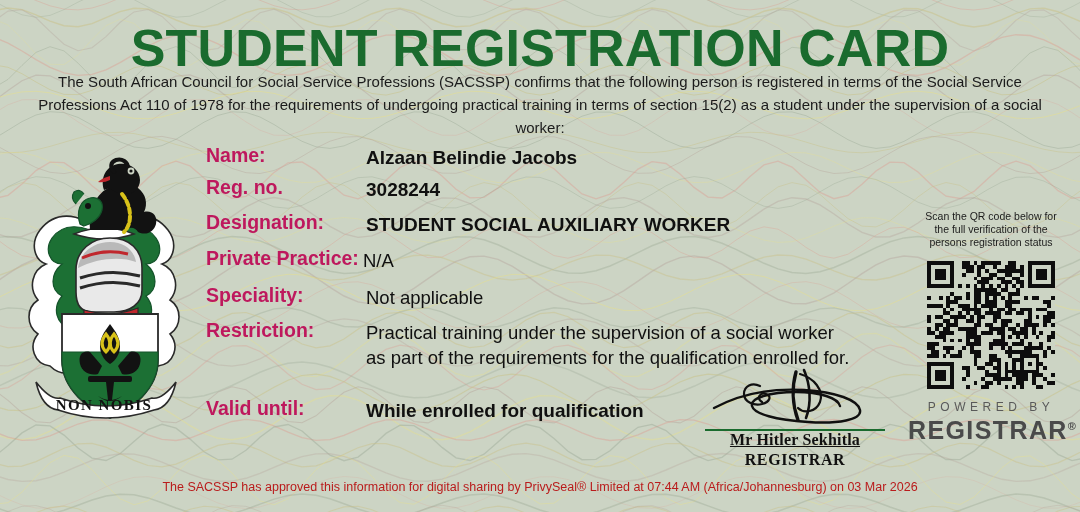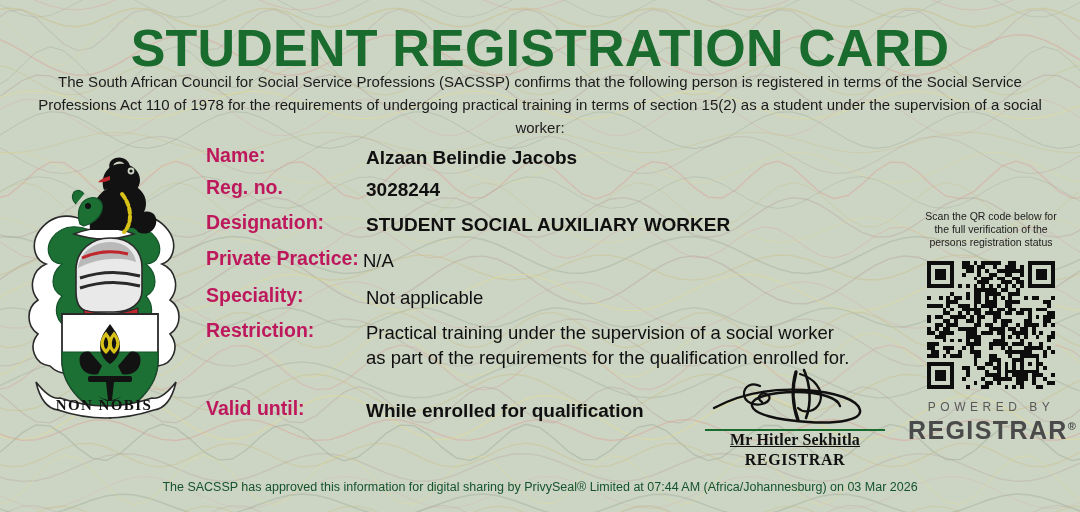--- a/index.html
+++ b/index.html
@@ -66,21 +66,21 @@
   }
   #brand{
     margin-top:2px;font-size:25px;font-weight:bold;letter-spacing:1.4px;
     color:#4a4a4a;white-space:nowrap;
   }
   #brand .reg{font-size:11px;vertical-align:super;letter-spacing:0;}
 
   
   #footer{
     position:absolute;left:0;top:480px;width:1080px;text-align:center;
-    font-size:12.5px;color:#14532d;
+    font-size:12.5px;color:#b91c1c;
   }
 </style>
 </head>
 <body>
 
 <div id="card">
 
   <svg id="guilloche" viewBox="0 0 1080 512" preserveAspectRatio="none" aria-hidden="true">
       <path d="M -20 -24.9 L -20 -10.5 L -6 -20.4 L 8 -30.3 L 22 -37.0 L 36 -38.4 L 50 -34.1 L 64 -25.4 L 78 -15.1 L 92 -6.3 L 106 -1.7 L 120 -2.8 L 134 -9.3 L 148 -19.0 L 162 -29.1 L 176 -36.3 L 190 -38.5 L 204 -35.0 L 218 -26.8 L 232 -16.5 L 246 -7.3 L 260 -2.0 L 274 -2.3 L 288 -8.1 L 302 -17.6 L 316 -27.8 L 330 -35.6 L 344 -38.6 L 358 -35.8 L 372 -28.1 L 386 -17.9 L 400 -8.4 L 414 -2.4 L 428 -2.0 L 442 -7.1 L 456 -16.2 L 470 -26.5 L 484 -34.8 L 498 -38.5 L 512 -36.5 L 526 -29.4 L 540 -19.3 L 554 -9.5 L 568 -3.0 L 582 -1.7 L 596 -6.1 L 610 -14.8 L 624 -25.1 L 638 -33.9 L 652 -38.3 L 666 -37.1 L 680 -30.6 L 694 -20.8 L 708 -10.7 L 722 -3.6 L 736 -1.5 L 750 -5.2 L 764 -13.4 L 778 -23.7 L 792 -32.9 L 806 -38.0 L 820 -37.6 L 834 -31.7 L 848 -22.2 L 862 -12.0 L 876 -4.3 L 890 -1.4 L 904 -4.4 L 918 -12.1 L 932 -22.3 L 946 -31.8 L 960 -37.6 L 974 -38.0 L 988 -32.8 L 1002 -23.6 L 1016 -13.3 L 1030 -5.1 L 1044 -1.5 L 1058 -3.6 L 1072 -10.8 L 1086 -20.9 L 1100 -30.7" fill="none" stroke="#e8e08a" stroke-width="1.49" opacity="0.50"></path>
       <path d="M -20 -16.4 L -20 -23.0 L -6 -18.8 L 8 -12.8 L 22 -6.0 L 36 0.5 L 50 5.8 L 64 9.1 L 78 9.9 L 92 8.0 L 106 3.8 L 120 -2.1 L 134 -8.9 L 148 -15.4 L 162 -20.8 L 176 -24.1 L 190 -24.9 L 204 -23.1 L 218 -18.9 L 232 -13.0 L 246 -6.2 L 260 0.3 L 274 5.7 L 288 9.1 L 302 9.9 L 316 8.1 L 330 4.0 L 344 -1.9 L 358 -8.7 L 372 -15.2 L 386 -20.6 L 400 -24.0 L 414 -24.9 L 428 -23.2 L 442 -19.0 L 456 -13.2 L 470 -6.4 L 484 0.2 L 498 5.6 L 512 9.0 L 526 9.9 L 540 8.2 L 554 4.1 L 568 -1.7 L 582 -8.5 L 596 -15.1 L 610 -20.5 L 624 -24.0 L 638 -24.9 L 652 -23.3 L 666 -19.2 L 680 -13.3 L 694 -6.6 L 708 -0.0 L 722 5.4 L 736 8.9 L 750 9.9 L 764 8.3 L 778 4.3 L 792 -1.6 L 806 -8.3 L 820 -14.9 L 834 -20.4 L 848 -23.9 L 862 -25.0 L 876 -23.3 L 890 -19.3 L 904 -13.5 L 918 -6.8 L 932 -0.2 L 946 5.3 L 960 8.9 L 974 10.0 L 988 8.4 L 1002 4.4 L 1016 -1.4 L 1030 -8.1 L 1044 -14.7 L 1058 -20.2 L 1072 -23.8 L 1086 -25.0 L 1100 -23.4" fill="none" stroke="#d9a79a" stroke-width="0.76" opacity="0.60"></path>

